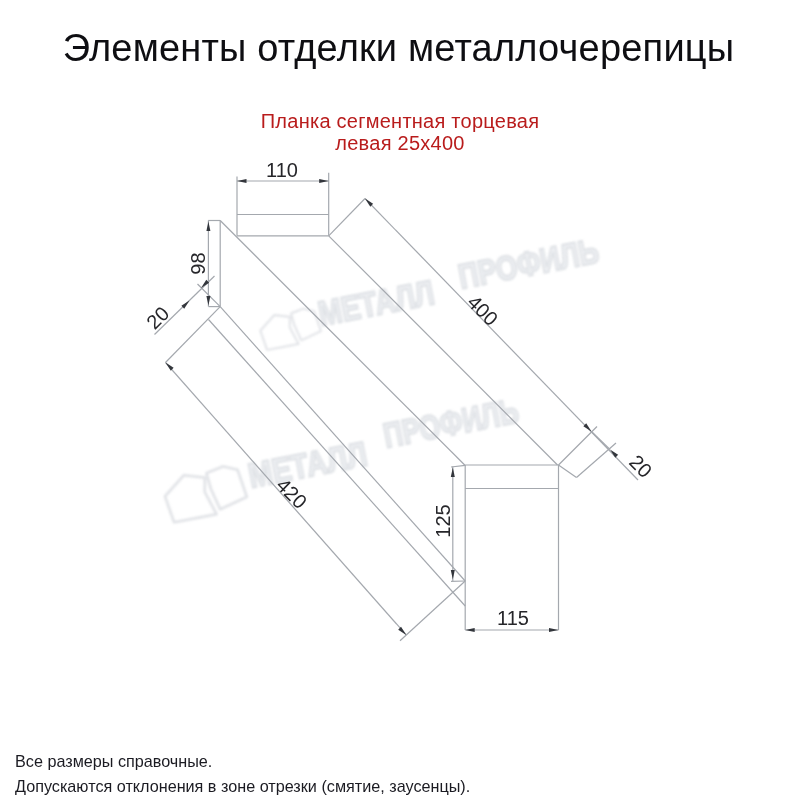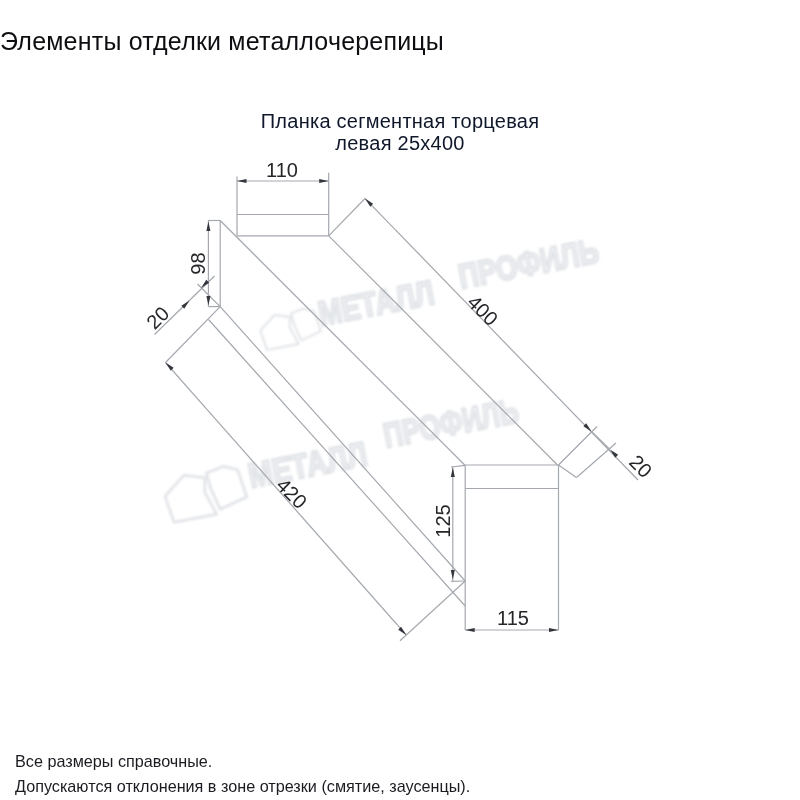--- a/index.html
+++ b/index.html
@@ -1,18 +1,18 @@
 <!DOCTYPE html>
 <html><head><meta charset="utf-8">
 <style>
   html,body{margin:0;padding:0;background:#fff;width:800px;height:800px;overflow:hidden}
   body{font-family:"Liberation Sans",sans-serif;position:relative}
   .abs{position:absolute;white-space:nowrap}
-  #title{left:0;top:27px;width:797px;font-size:25px;color:#0e0e12;letter-spacing:0.2px}
-  #sub{left:0;top:110px;width:800px;text-align:center;font-size:20px;line-height:22.3px;color:#0f172a;letter-spacing:0.25px}
+  #title{left:0;top:27px;width:797px;text-align:center;font-size:38px;color:#0e0e12;letter-spacing:0.2px}
+  #sub{left:0;top:110px;width:800px;text-align:center;font-size:20px;line-height:22.3px;color:#b91c1c;letter-spacing:0.25px}
   #foot{left:15px;top:749px;font-size:16.2px;line-height:25px;color:#1b1b22}
   .wm{font-weight:bold;font-size:35px;color:#eef0f3;-webkit-text-stroke:2px #dee1e5;transform-origin:0 0;filter:blur(1.1px)}
 </style></head>
 <body>
 
 <div class="abs wm" id="w1" style="left:321px;top:326px;transform:rotate(-11deg) scaleX(0.80) translateY(-32px)">МЕТАЛЛ</div>
 <div class="abs wm" id="w2" style="left:461px;top:289px;transform:rotate(-11deg) scaleX(0.79) translateY(-32px)">ПРОФИЛЬ</div>
 <div class="abs wm" id="w3" style="left:251px;top:488px;transform:rotate(-11deg) scaleX(0.82) translateY(-32px)">МЕТАЛЛ</div>
 <div class="abs wm" id="w4" style="left:386px;top:448px;transform:rotate(-11deg) scaleX(0.76) translateY(-32px)">ПРОФИЛЬ</div>
 

